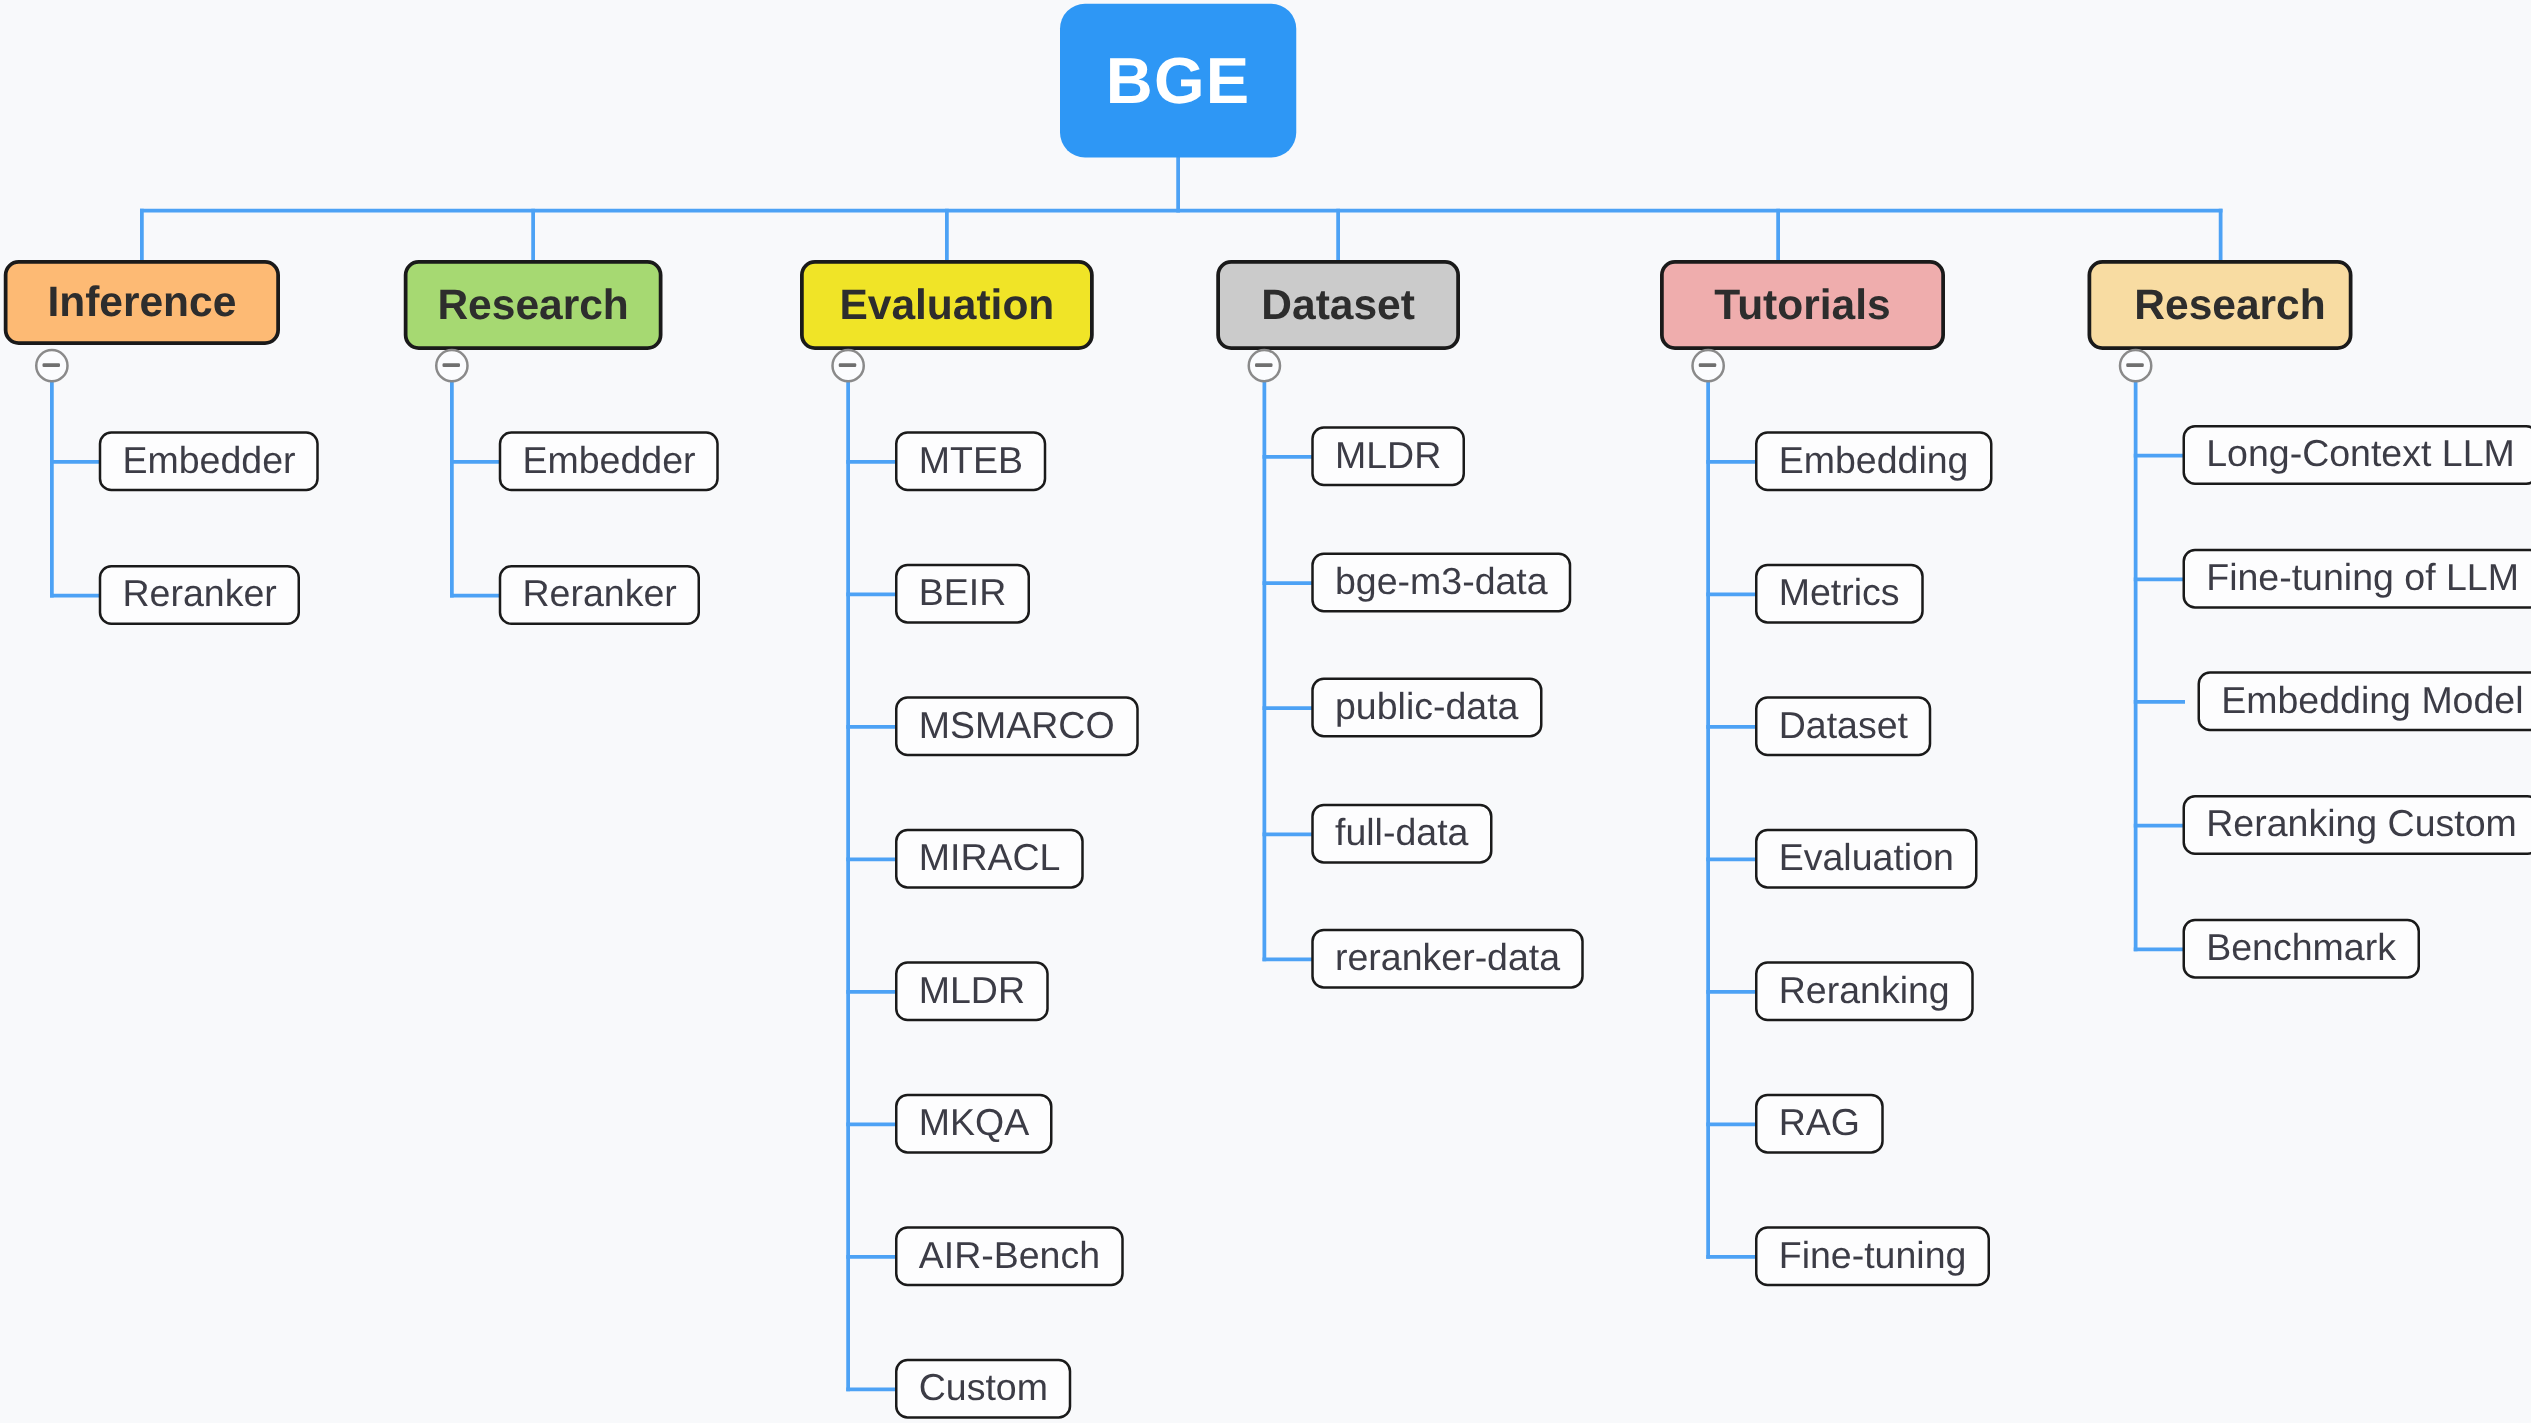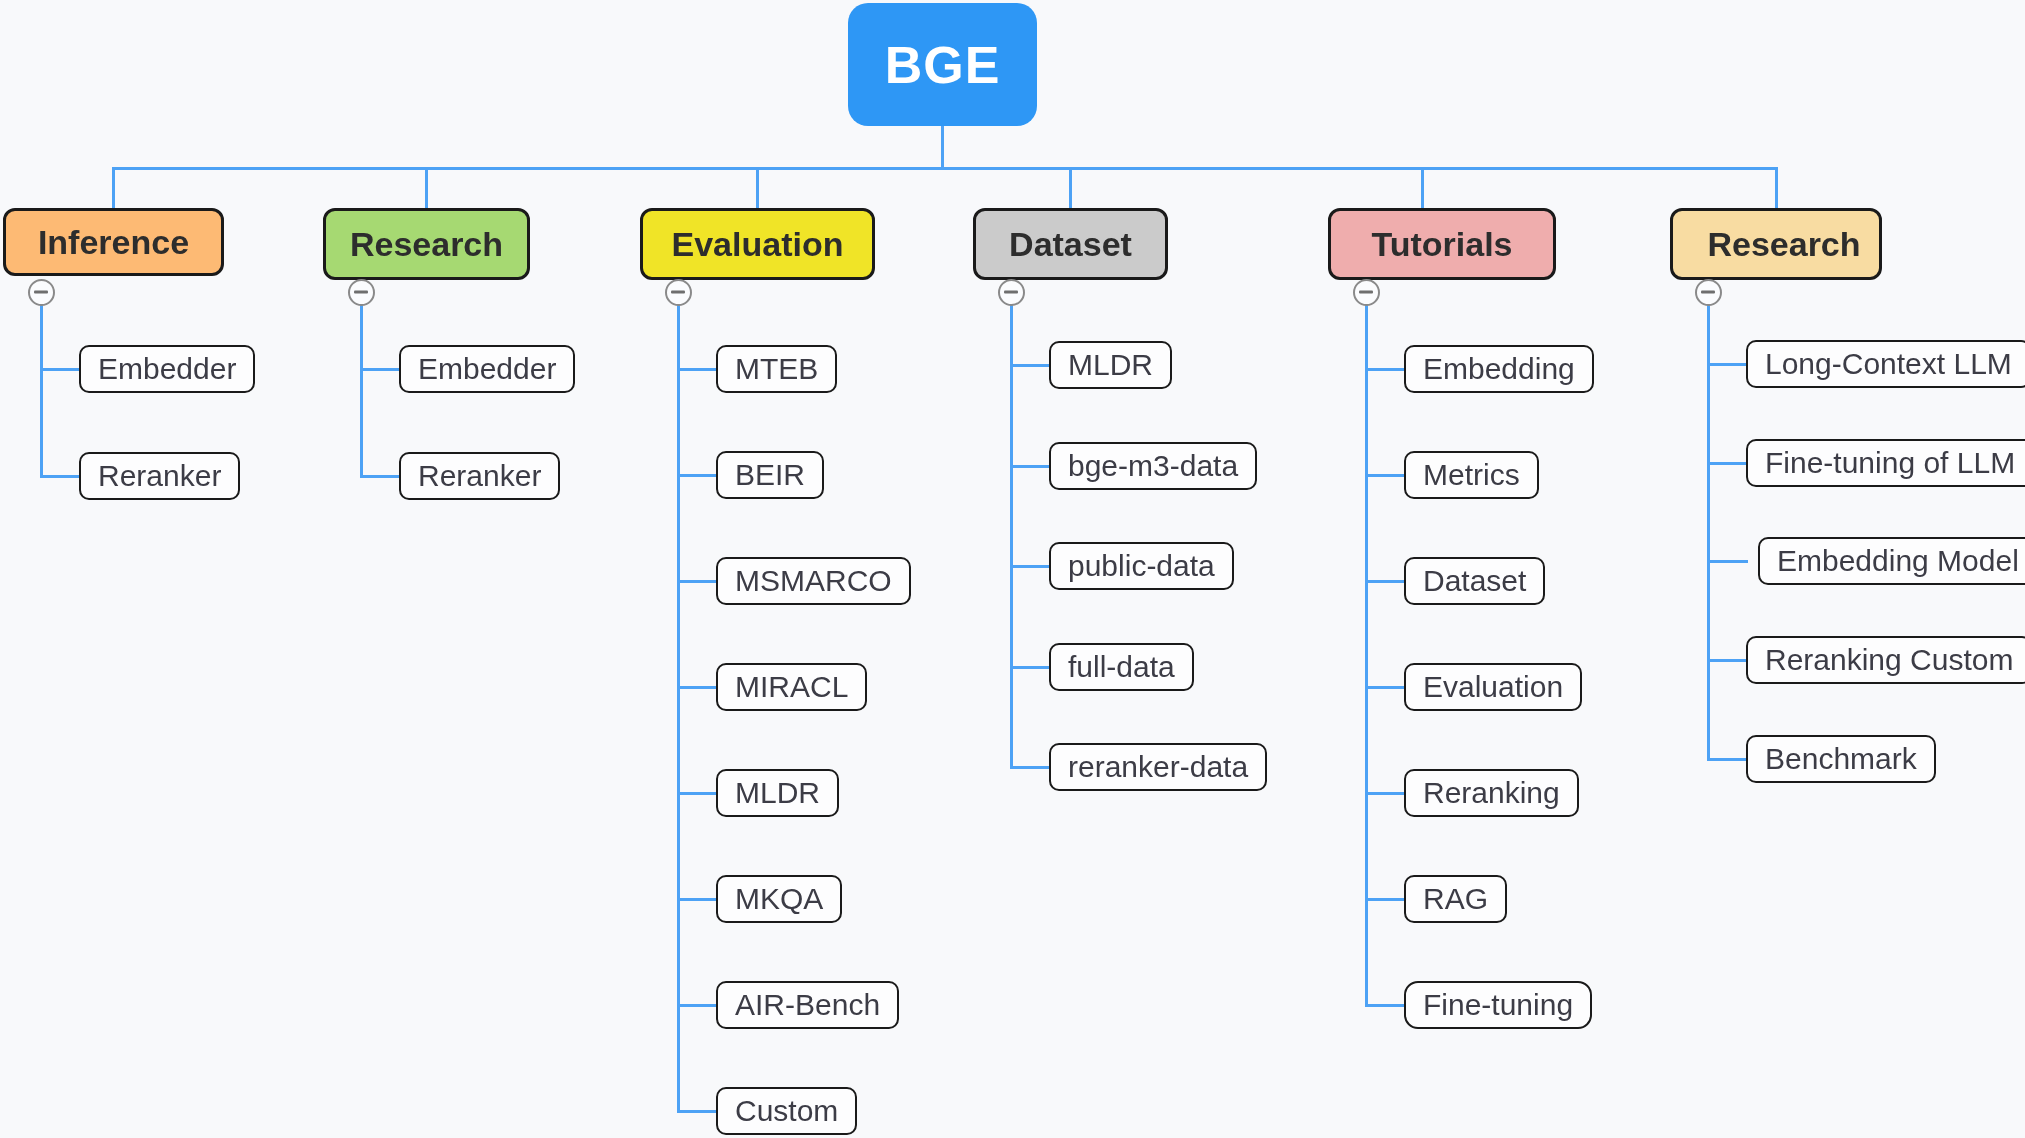--- a/index.html
+++ b/index.html
@@ -91,21 +91,21 @@
     <div class="node child-node" style="left: 1404px; top: 451px; border-color: rgb(26, 26, 26);">Metrics</div>
     <div class="line" style="left: 1364.5px; top: 579.5px; width: 41.5px; height: 3px; background: rgb(77, 162, 245);"></div>
     <div class="node child-node" style="left: 1404px; top: 557px; border-color: rgb(26, 26, 26);">Dataset</div>
     <div class="line" style="left: 1364.5px; top: 685.5px; width: 41.5px; height: 3px; background: rgb(77, 162, 245);"></div>
     <div class="node child-node" style="left: 1404px; top: 663px; border-color: rgb(26, 26, 26);">Evaluation</div>
     <div class="line" style="left: 1364.5px; top: 791.5px; width: 41.5px; height: 3px; background: rgb(77, 162, 245);"></div>
     <div class="node child-node" style="left: 1404px; top: 769px; border-color: rgb(26, 26, 26);">Reranking</div>
     <div class="line" style="left: 1364.5px; top: 897.5px; width: 41.5px; height: 3px; background: rgb(77, 162, 245);"></div>
     <div class="node child-node" style="left: 1404px; top: 875px; border-color: rgb(26, 26, 26);">RAG</div>
     <div class="line" style="left: 1364.5px; top: 1003.5px; width: 41.5px; height: 3px; background: rgb(77, 162, 245);"></div>
-    <div class="node child-node" style="left: 1404px; top: 981px; border-color: rgb(26, 26, 26); border-radius: 14px;">Fine-tuning</div>
+    <div class="node child-node" style="left: 1404px; top: 981px; border-color: rgb(26, 26, 26);">Fine-tuning</div>
     <div class="line" style="left: 1774.5px; top: 167px; width: 3px; height: 43px; background: rgb(77, 162, 245);"></div>
     <div class="node branch-node" style="left: 1670px; top: 208px; width: 212px; height: 72px; background: rgb(248, 220, 162); border-color: rgb(26, 26, 26); padding-left: 16px;">Research</div>
     <div class="collapse" style="left: 1694.5px; top: 278.5px;">
       <span class="minus-bar"></span>
     </div>
     <div class="line" style="left: 1706.5px; top: 304.5px; width: 3px; height: 456px; background: rgb(77, 162, 245);"></div>
     <div class="line" style="left: 1706.5px; top: 362.5px; width: 41.5px; height: 3px; background: rgb(77, 162, 245);"></div>
     <div class="node child-node" style="left: 1746px; top: 340px; border-color: rgb(26, 26, 26);">Long-Context LLM</div>
     <div class="line" style="left: 1706.5px; top: 461.5px; width: 41.5px; height: 3px; background: rgb(77, 162, 245);"></div>
     <div class="node child-node" style="left: 1746px; top: 439px; border-color: rgb(26, 26, 26);">Fine-tuning of LLM</div>

